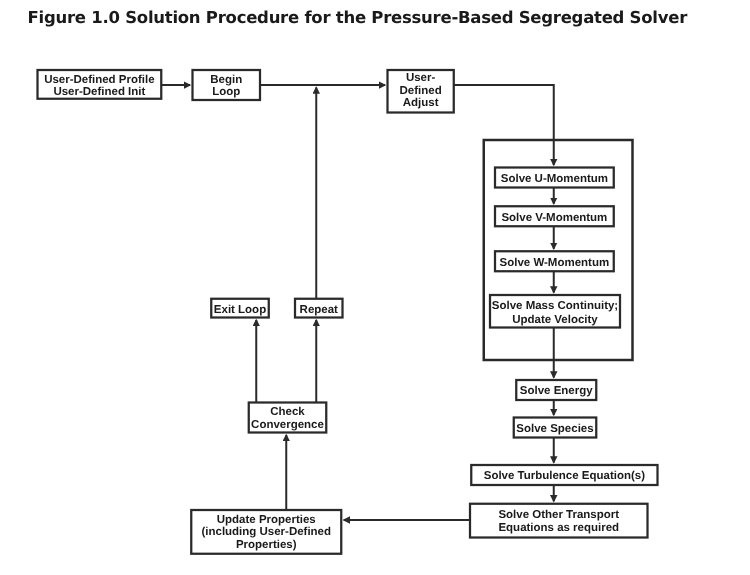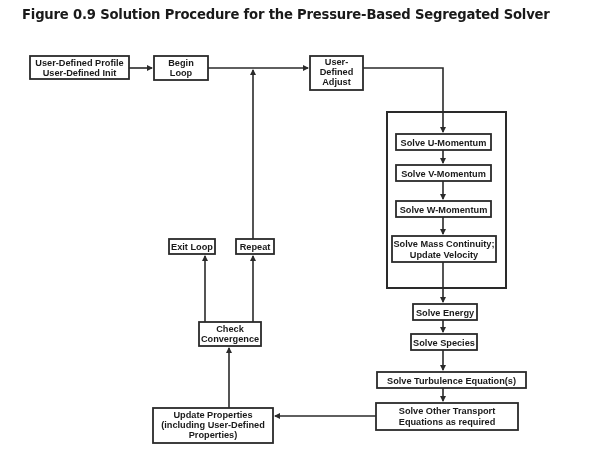--- a/index.html
+++ b/index.html
@@ -7,21 +7,21 @@
     .title { position: absolute; left: 22px; top: 7px; font-family: "DejaVu Sans", sans-serif; font-weight: bold; font-size: 13.2px; color: #1a1a1a; letter-spacing: -0.2px; white-space: nowrap; }
     svg { position: absolute; left: 0; top: 0; }
     .node rect { fill: #ffffff; stroke: #2a2a2a; stroke-width: 1.8; }
     .node text { font-family: "Liberation Sans", sans-serif; font-weight: bold; font-size: 9.2px; fill: #1a1a1a; text-anchor: middle; }
     .edge { stroke: #2a2a2a; stroke-width: 1.6; fill: none; }
     .group rect { fill: none; stroke: #2a2a2a; stroke-width: 2; }
   </style>
 </head>
 <body>
 
-<div class="title">Figure 0.9  Solution Procedure for the Pressure-Based Segregated Solver</div>
+<div class="title">Figure 1.0  Solution Procedure for the Pressure-Based Segregated Solver</div>
 
 <svg width="600" height="460" viewBox="0 0 600 460">
   <defs>
     <marker id="arr" markerWidth="6" markerHeight="6" refX="5" refY="3" orient="auto" markerUnits="userSpaceOnUse">
       <path d="M0,0 L6,3 L0,6 z" fill="#2a2a2a"></path>
     </marker>
   </defs>
 
   <g class="group">
     <rect x="387" y="112" width="119" height="176"></rect>

